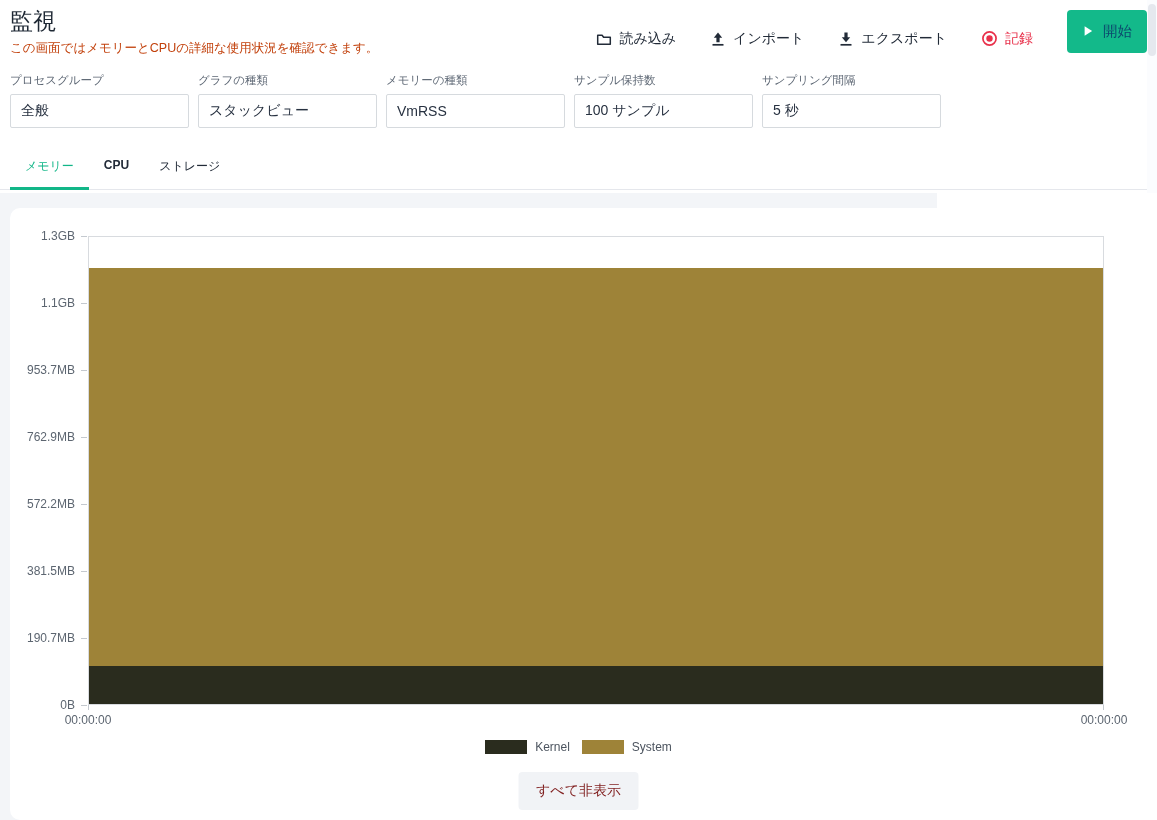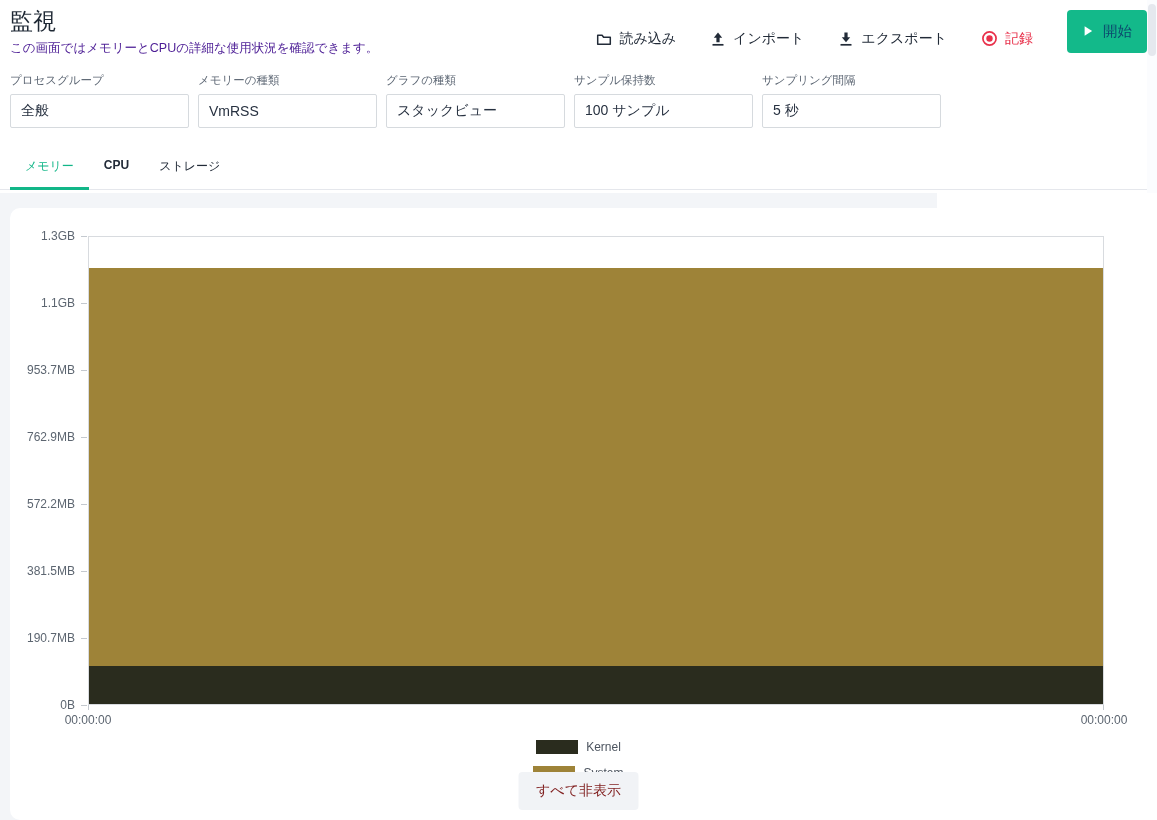--- a/index.html
+++ b/index.html
@@ -6,21 +6,21 @@
   body{
     width:1157px;height:820px;position:relative;overflow:hidden;
     background:#ffffff;font-family:"Liberation Sans","DejaVu Sans",sans-serif;
     color:#222b38;
   }
   
   .scroll-gutter{position:absolute;right:0;top:0;width:10px;height:193px;background:#fbfcfe;}
   .scroll-thumb{position:absolute;right:1px;top:4px;width:8px;height:52px;background:#e5e8ee;border-radius:4px;}
   
   .page-title{position:absolute;left:10px;top:6px;font-size:23px;font-weight:400;color:#1e2834;}
-  .page-subtitle{position:absolute;left:10px;top:40px;font-size:12.5px;color:#4c1d95;}
+  .page-subtitle{position:absolute;left:10px;top:40px;font-size:12.5px;color:#c2410c;}
   .toolbar{position:absolute;top:10px;right:10px;height:57px;display:flex;gap:34px;}
   .tool-item{display:flex;align-items:center;gap:7px;font-size:14px;font-weight:500;color:#222b38;cursor:pointer;}
   .tool-item svg{display:block;}
   .tool-item.record{color:#e8304a;}
   .start-btn{display:flex;align-items:center;gap:9px;background:#13b98a;color:#0c4a6e;border:none;
     border-radius:4px;height:43px;padding:0 15px;font-size:14.5px;font-weight:500;cursor:pointer;
     font-family:inherit;}
   
   .filters{position:absolute;top:73px;left:10px;display:flex;gap:9px;}
   .field{width:179px;}
@@ -44,21 +44,21 @@
   .y-axis{position:absolute;left:0;top:28px;width:78px;height:469px;}
   .ytick-label{position:absolute;right:13px;transform:translateY(-50%);font-size:12px;color:#5c6570;white-space:nowrap;}
   .ytick-mark{position:absolute;right:1px;width:6px;height:1px;background:#c4c9cf;}
   .xtick{position:absolute;top:497px;width:1px;height:5px;background:#c4c9cf;}
   .xtick.start{left:78px;}
   .xtick.end{left:1093px;}
   .xlabel{position:absolute;top:505px;font-size:12px;color:#5c6570;}
   .xlabel.start{left:78px;transform:translateX(-50%);}
   .xlabel.end{left:1094px;transform:translateX(-50%);}
   
-  .legend{position:absolute;top:532px;left:0;width:100%;display:flex;justify-content:center;align-items:center;gap:12px;flex-direction:column;}
+  .legend{position:absolute;top:532px;left:0;width:100%;display:flex;justify-content:center;align-items:center;gap:12px;}
   .legend-item{display:flex;align-items:center;gap:8px;font-size:12px;color:#4c545f;}
   .swatch{width:42px;height:14px;background:#ccc;}
   .hide-all{position:absolute;top:564px;left:50%;transform:translateX(-50%);background:#f1f3f6;border:none;
     border-radius:4px;padding:10px 18px;font-size:14px;color:#7f1d1d;font-family:inherit;cursor:pointer;}
 </style>
 </head>
 <body>
 
 <div class="page-title">監視</div>
 <div class="page-subtitle">この画面ではメモリーとCPUの詳細な使用状況を確認できます。</div>
@@ -108,26 +108,26 @@
     <span>開始</span>
   </button>
 </div>
 
 <div class="filters">
   <div class="field">
     <div class="field-label">プロセスグループ</div>
     <input value="全般" style="">
   </div>
   <div class="field">
+    <div class="field-label">グラフの種類</div>
+    <input value="スタックビュー" style="">
+  </div>
+  <div class="field">
     <div class="field-label">メモリーの種類</div>
     <input value="VmRSS" style="">
-  </div>
-  <div class="field">
-    <div class="field-label">グラフの種類</div>
-    <input value="スタックビュー" style="">
   </div>
   <div class="field">
     <div class="field-label">サンプル保持数</div>
     <input value="100 サンプル" style="">
   </div>
   <div class="field">
     <div class="field-label">サンプリング間隔</div>
     <input value="5 秒" style="">
   </div>
 </div>

